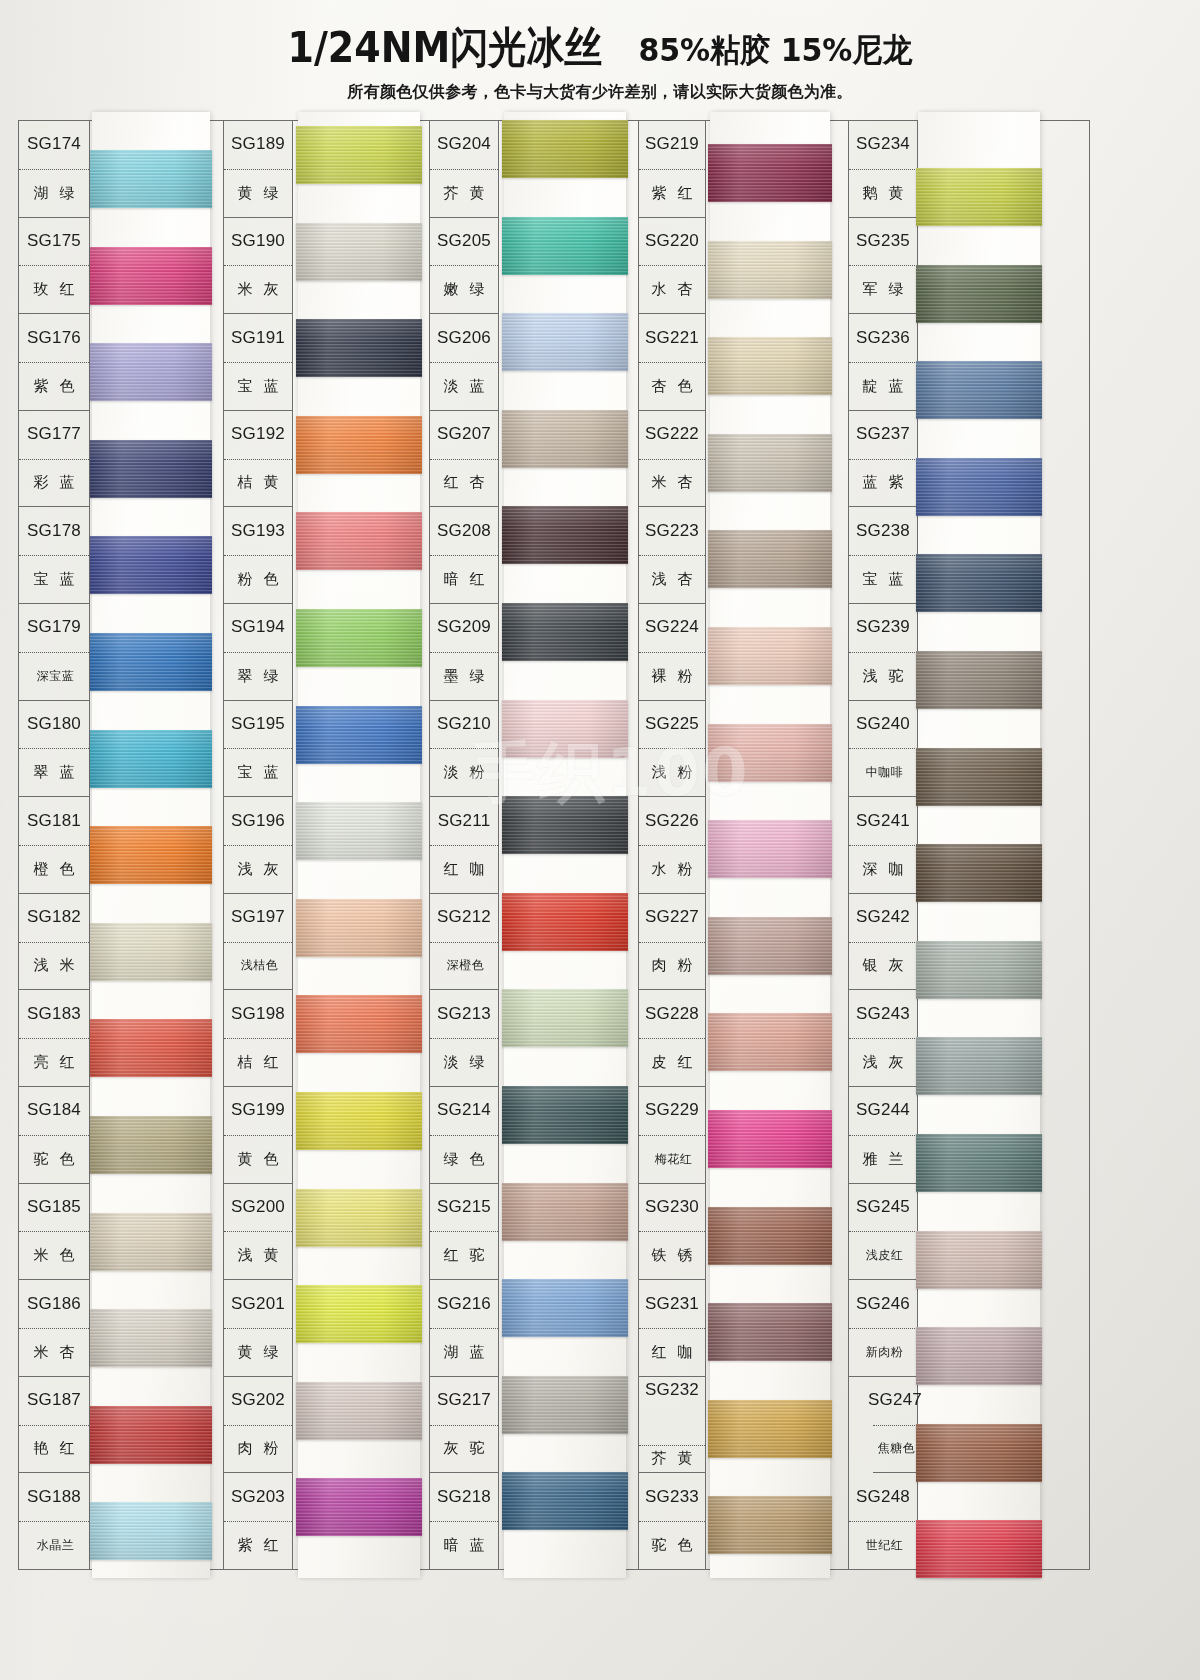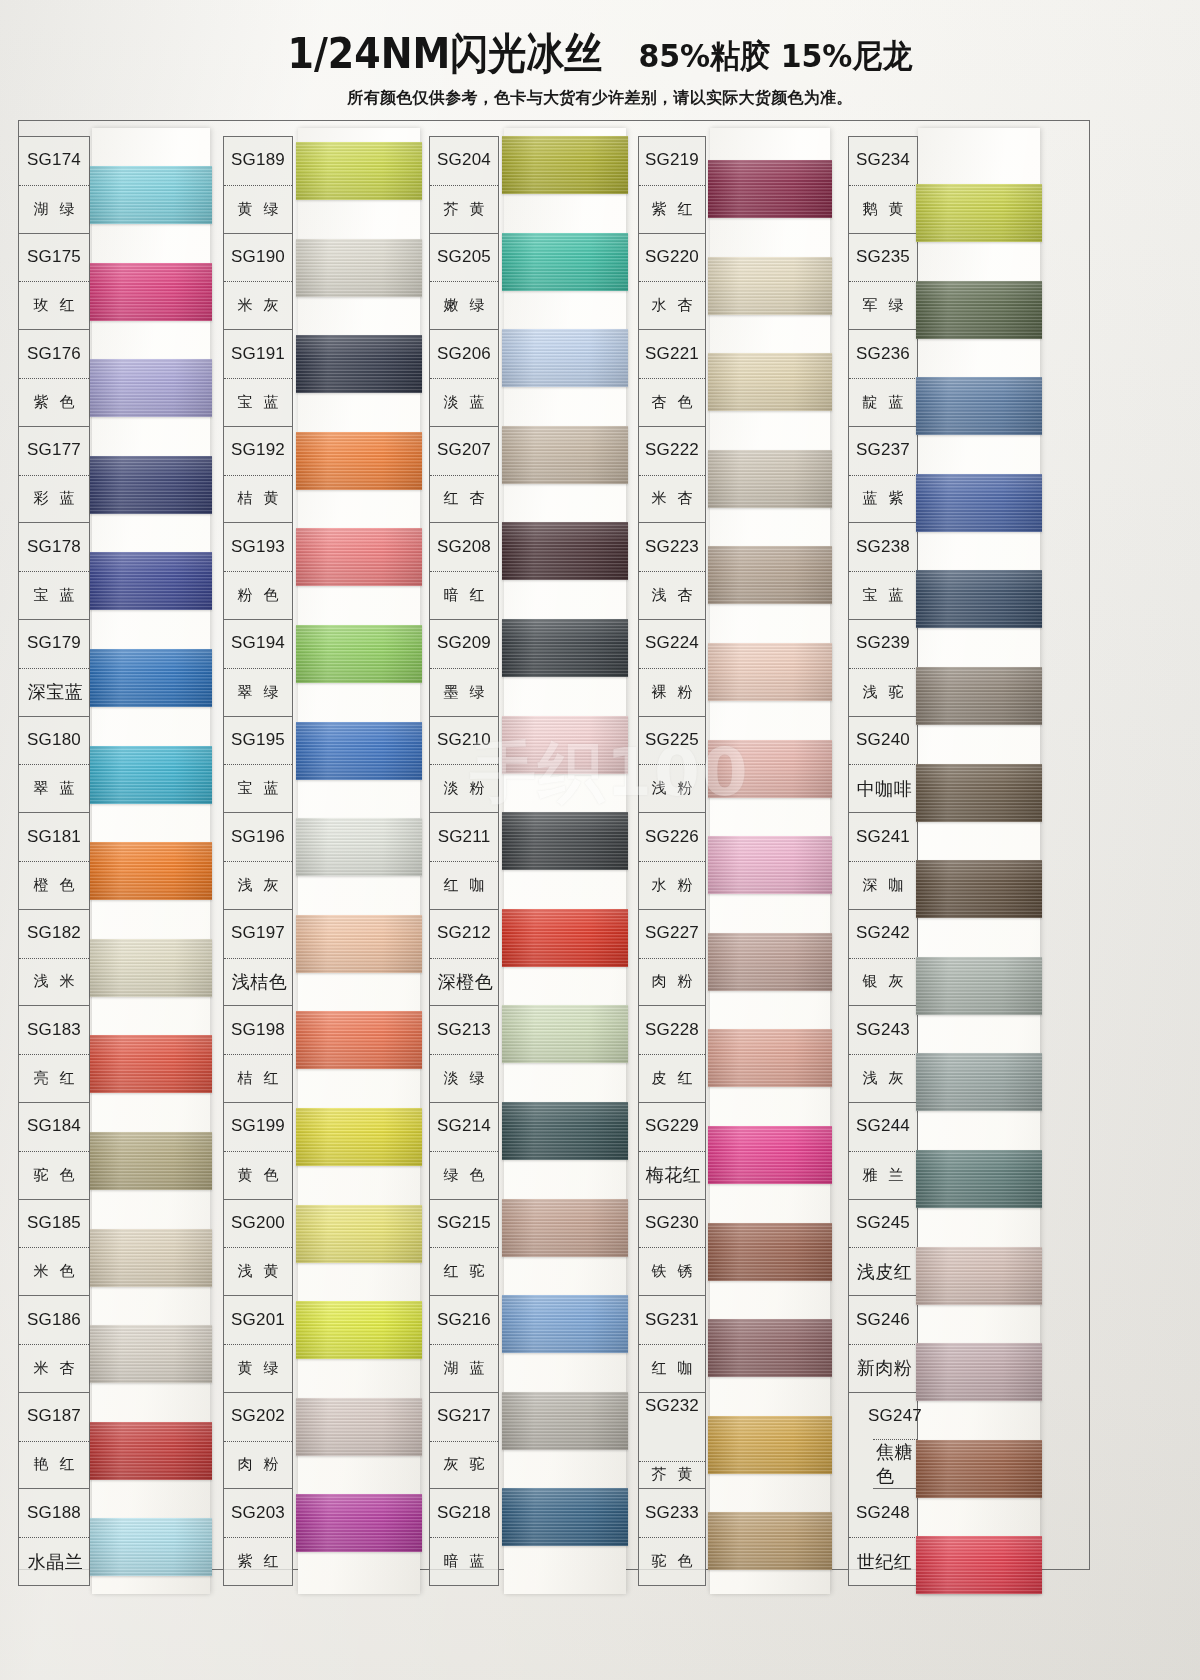--- a/index.html
+++ b/index.html
@@ -22,21 +22,21 @@
       linear-gradient(100deg, rgba(0,0,0,0.05) 0%, rgba(255,255,255,0.30) 22%, rgba(255,255,255,0.10) 55%, rgba(0,0,0,0.045) 100%),
       linear-gradient(185deg, #f7f6f2 0%, #f1f0ec 40%, #eceae5 78%, #e6e4de 100%);
   }
 
   
   .header {
     position: absolute;
     top: 0; left: 0; right: 0;
     height: 112px;
     text-align: center;
-    padding-top: 28px;
+    padding-top: 22px;
     z-index: 6;
   }
   .title-row {
     display: flex;
     align-items: baseline;
     justify-content: center;
     gap: 36px;
     white-space: nowrap;
   }
   .main-title {
@@ -98,21 +98,21 @@
     position: absolute;
     left: 18px;
     top: 120px;
     width: 1072px;
     height: 1450px;
     z-index: 2;
   }
 
   .col {
     position: absolute;
-    top: 16px;
+    top: 0;
     height: 100%;
   }
 
   
   .label-table {
     position: absolute;
     left: 0; top: 0;
     height: 100%;
     background: rgba(238,237,232,0.80);
     border: 1.3px solid #6d6d6d;
@@ -142,21 +142,21 @@
     display: flex;
     align-items: center;
     justify-content: center;
     font-size: 15px;
     color: #1d1d1d;
     font-family: "DejaVu Sans", sans-serif;
     border-top: 1.2px dotted #5b5b5b;
     letter-spacing: 3px;
     padding-left: 3px;
   }
-  .cname.tight { letter-spacing: 0.5px; font-size: 18px; }
+  .cname.tight { letter-spacing: 0.5px; font-size: 12px; }
 
   
   .card {
     position: absolute;
     top: -8px;
     height: calc(100% + 16px);
     background:
       linear-gradient(97deg, rgba(0,0,0,0.035) 0%, rgba(255,255,255,0.55) 30%, rgba(255,255,255,0.25) 70%, rgba(0,0,0,0.05) 100%),
       linear-gradient(180deg, #fdfcf8 0%, #fbfaf5 50%, #f8f6f0 100%);
     box-shadow: 2px 0 5px rgba(0,0,0,0.10), -1px 0 4px rgba(0,0,0,0.07);

